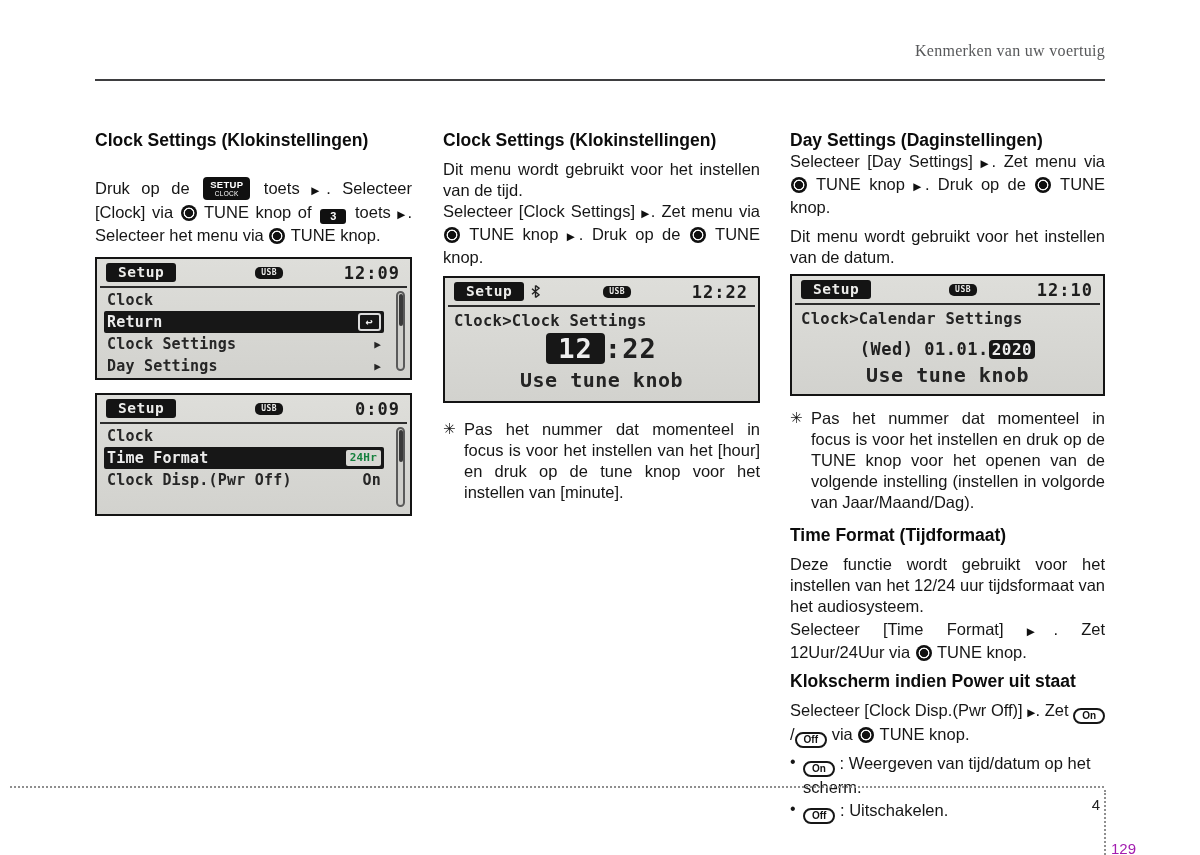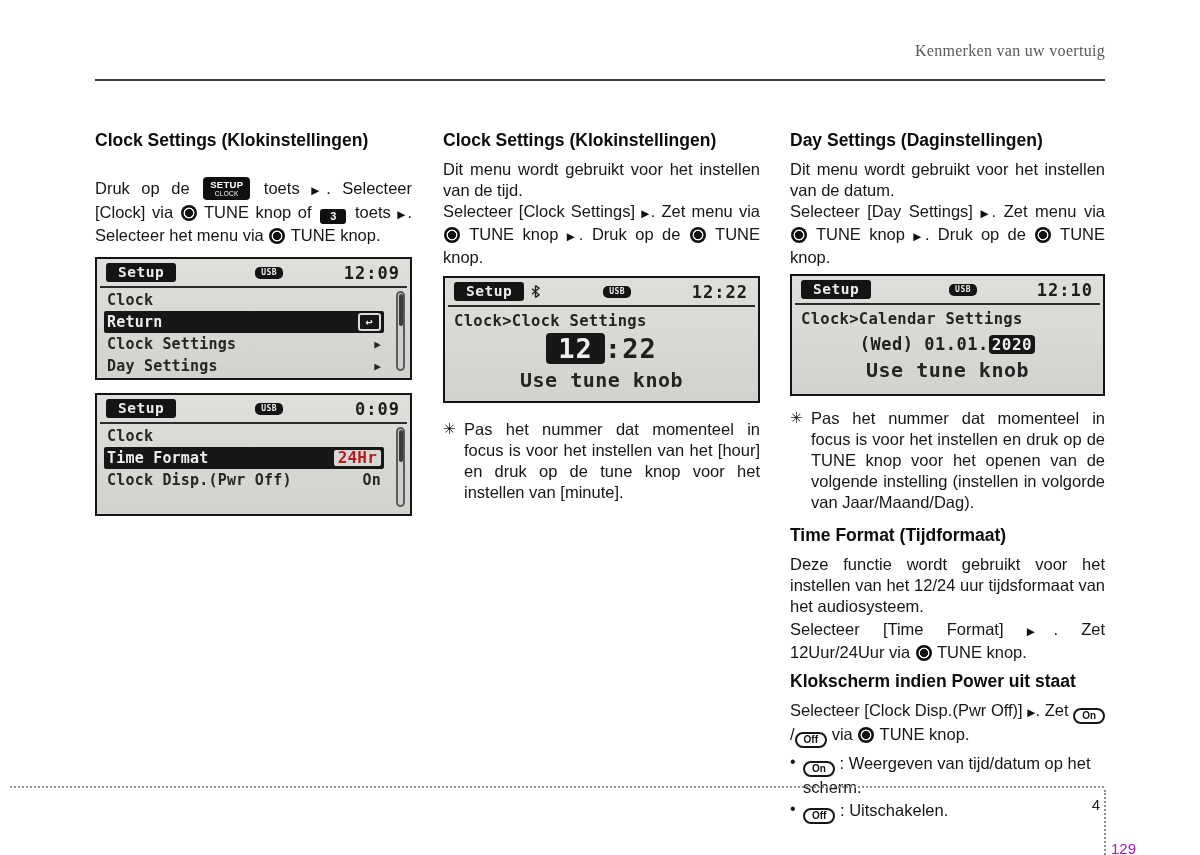--- a/index.html
+++ b/index.html
@@ -50,28 +50,28 @@
   .lcd-tag  { background:#141414; color:#ececea; font-size:14.5px; font-weight:bold; padding:1px 12px 2px; border-radius:3px; letter-spacing:0.5px; }
   .lcd-usb  { position:absolute; left:55%; transform:translateX(-50%); background:#141414; color:#ececea; font-size:8px; font-weight:bold; padding:1.5px 6px; border-radius:5px; letter-spacing:0.5px; }
   .lcd-time { position:absolute; right:10px; font-size:17px; font-weight:bold; color:#1e1e1e; letter-spacing:1px; }
   .bt-svg   { position:absolute; left:86px; top:7px; }
   .lcd-sep  { border-top:2px solid #2c2c2c; margin:0 3px; }
   .lcd-rows { position:relative; padding:1px 26px 0 7px; }
   .lcd-row  { height:22px; display:flex; align-items:center; justify-content:space-between; font-size:15px; font-weight:bold; color:#262626; padding:0 3px; letter-spacing:0.2px; }
   .lcd-row.sel { background:#171717; color:#ececec; border-radius:2px; }
   .row-arr { font-size:11px; color:#262626; }
   .ret-chip { border:2px solid #dcdcdc; border-radius:3px; font-size:12px; line-height:14px; height:18px; padding:0 6px; color:#f0f0f0; }
-  .val-chip { background:#d8d8d4; color:#b91c1c; border-radius:2px; font-size:16px; font-weight:bold; line-height:16px; height:16px; padding:0 4px; }
+  .val-chip { background:#d8d8d4; color:#15803d; border-radius:2px; font-size:11px; font-weight:bold; line-height:16px; height:16px; padding:0 4px; }
   .lcd-scroll { position:absolute; right:5px; top:32px; bottom:7px; width:9px; border:2px solid #5a5a5a; border-radius:5px; background:#cfcfcb; }
   .lcd-thumb { position:absolute; left:0.5px; right:0.5px; top:1px; height:42%; background:#3b3b3b; border-radius:3px; }
   .bc   { padding:5px 10px 0 9px; font-size:15.5px; font-weight:bold; color:#242424; letter-spacing:0.3px; }
   .big  { text-align:center; margin-top:3px; font-size:27px; font-weight:bold; color:#202020; letter-spacing:1px; }
   .inv  { background:#171717; color:#ededed; border-radius:4px; padding:0 12px; }
   .hint { text-align:center; font-size:20px; font-weight:bold; color:#242424; margin-top:4px; letter-spacing:0.5px; }
-  .date { text-align:center; margin-top:6px; font-size:17px; font-weight:bold; color:#202020; letter-spacing:0.5px; }
+  .date { text-align:center; margin-top:11px; font-size:17px; font-weight:bold; color:#202020; letter-spacing:0.5px; }
   .date .inv { font-size:16px; padding:0 3px; }
 
   
   .dotline { position:absolute; left:10px; right:96px; top:786px; border-top:2px dotted #8f8f8f; }
   .vline   { position:absolute; left:1104px; top:790px; height:65px; border-left:2px dotted #8f8f8f; }
   .pnum-sec { position:absolute; left:1078px; top:796px; width:22px; text-align:right; font-size:15px; color:#222; }
   .pnum     { position:absolute; left:1111px; top:840px; font-size:15px; color:#a21caf; }
 </style>
 </head>
 <body>
@@ -165,23 +165,23 @@
 
     <div class="note mt16">
       <span class="note-mark">✳</span>
       <span class="note-body">Pas het nummer dat momenteel in focus is voor het instellen van het [hour] en druk op de tune knop voor het instellen van [minute].</span>
     </div>
   </section>
 
   <section class="col c3">
     <h3 class="h">Day Settings (Daginstellingen)</h3>
 
+    <p class="body"><span>Selecteer [Day Settings] </span><span class="arr">▶</span><span>. Zet menu via </span><span class="knob"></span><span> TUNE knop </span><span class="arr">▶</span><span>. Druk op de </span><span class="knob"></span><span> TUNE knop.</span></p>
+
     <p class="body mt4">Dit menu wordt gebruikt voor het instellen van de datum.</p>
-
-    <p class="body"><span>Selecteer [Day Settings] </span><span class="arr">▶</span><span>. Zet menu via </span><span class="knob"></span><span> TUNE knop </span><span class="arr">▶</span><span>. Druk op de </span><span class="knob"></span><span> TUNE knop.</span></p>
 
     <div class="lcd h122 mt6">
       <div class="lcd-header">
         <span class="lcd-tag">Setup</span>
         <span class="lcd-usb">USB</span>
         <span class="lcd-time">12:10</span>
       </div>
       <div class="lcd-sep"></div>
       <div class="bc">Clock&gt;Calendar Settings</div>
       <div class="date"><span>(Wed) 01.01.</span><span class="inv">2020</span></div>

